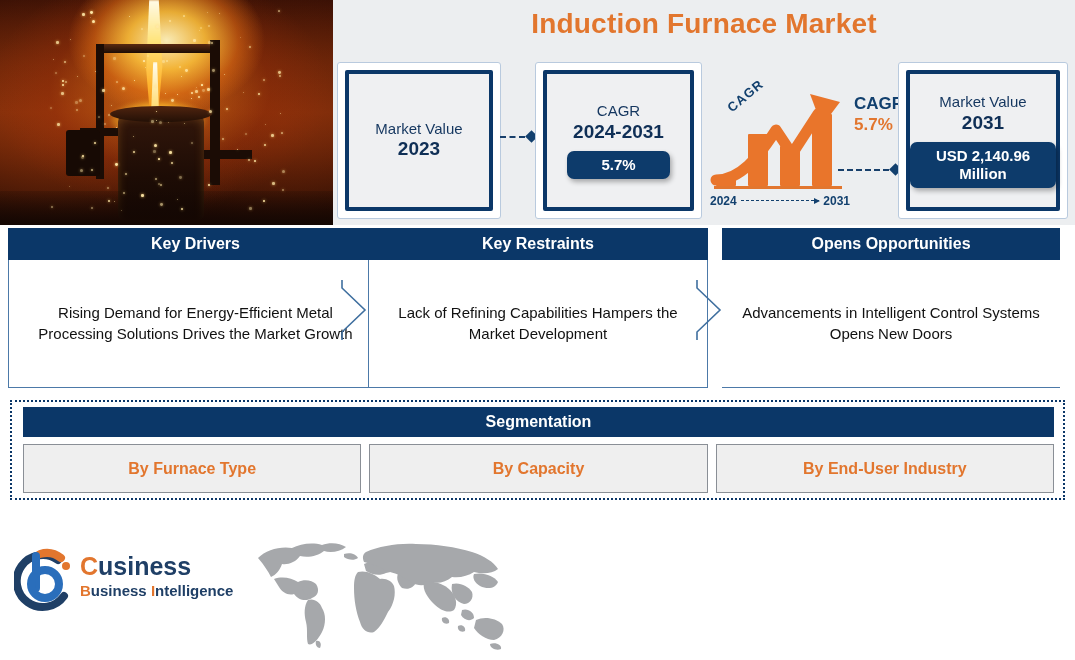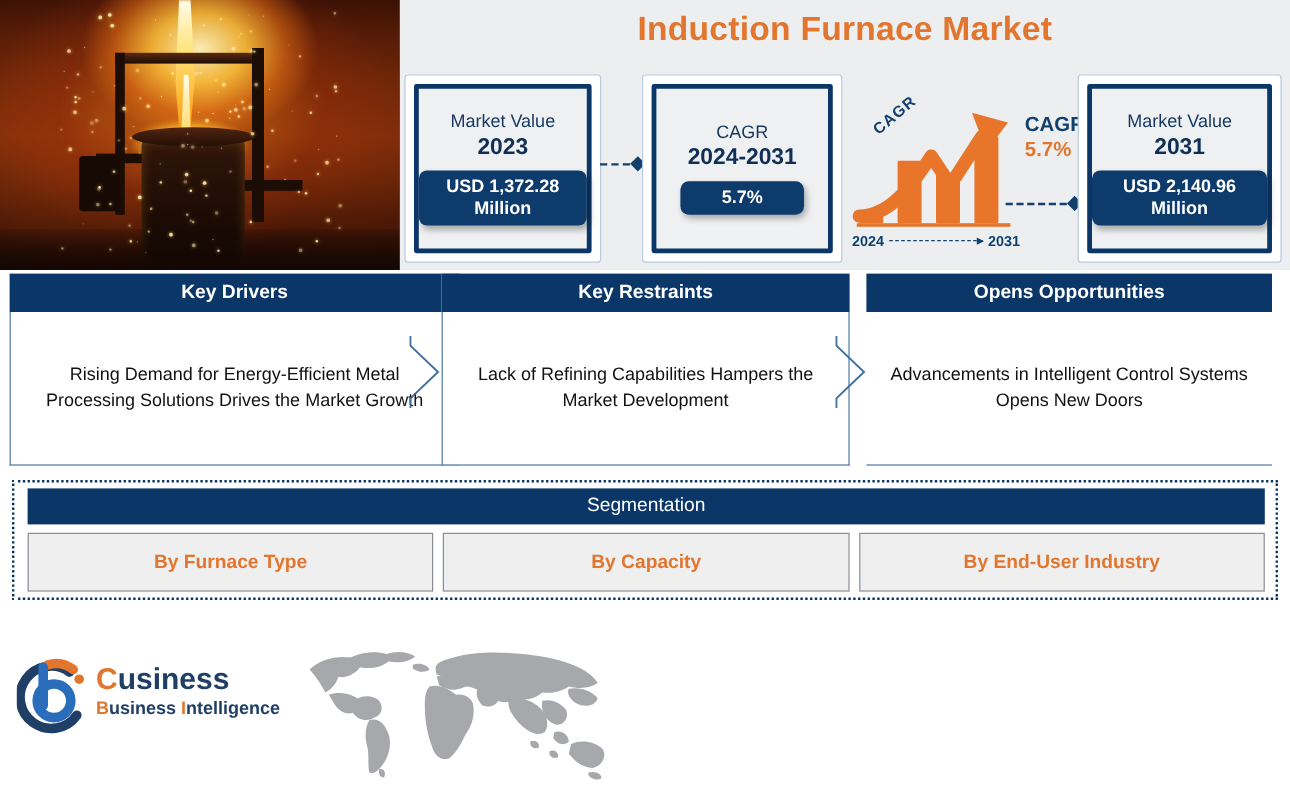--- a/index.html
+++ b/index.html
@@ -129,21 +129,21 @@
   #p3 .pbody{border-left:none;border-right:none;}
   .chev{position:absolute;top:52px;width:26px;height:60px;}
   #chev1{left:341px;}
   #chev2{left:696px;}
 
   
   .segwrap{position:absolute;left:10px;top:400px;width:1055px;height:100px;
     border:2px dotted #0b3768;box-sizing:border-box;background:#ffffff;}
   .seghead{
     position:absolute;left:11px;top:5px;width:1031px;height:30px;background:#0b3768;color:#fff;
-    font-size:16px;font-weight:normal;display:flex;align-items:center;justify-content:center;
+    font-size:16px;font-weight:bold;display:flex;align-items:center;justify-content:center;
   }
   .segrow{position:absolute;left:11px;top:42px;width:1031px;display:flex;gap:8px;}
   .segcell{
     flex:1;height:47px;background:#efefef;border:1px solid #8a8f96;
     display:flex;align-items:center;justify-content:center;
     color:#e2762e;font-size:16px;font-weight:bold;
   }
 
   
   .footer{position:absolute;left:0;top:512px;width:1075px;height:148px;background:#ffffff;}
@@ -309,21 +309,20 @@
           <i style="left: 185px; top: 69px; width: 2.8px; height: 2.8px; opacity: 0.84;"></i>
         </div>
     </div>
 
     <div class="headline">Induction Furnace Market</div>
 
     <div class="mbox" id="mv2023">
       <div class="inner">
         <div class="mlabel">Market Value</div>
         <div class="myear">2023</div>
-        <div class="chip">USD 1,372.28 Million</div>
       </div>
     </div>
 
     <div class="connector" id="conn1">
       <span class="dash"></span>
       <span class="dia"></span>
     </div>
 
     <div class="mbox" id="cagrbox">
       <div class="inner">

